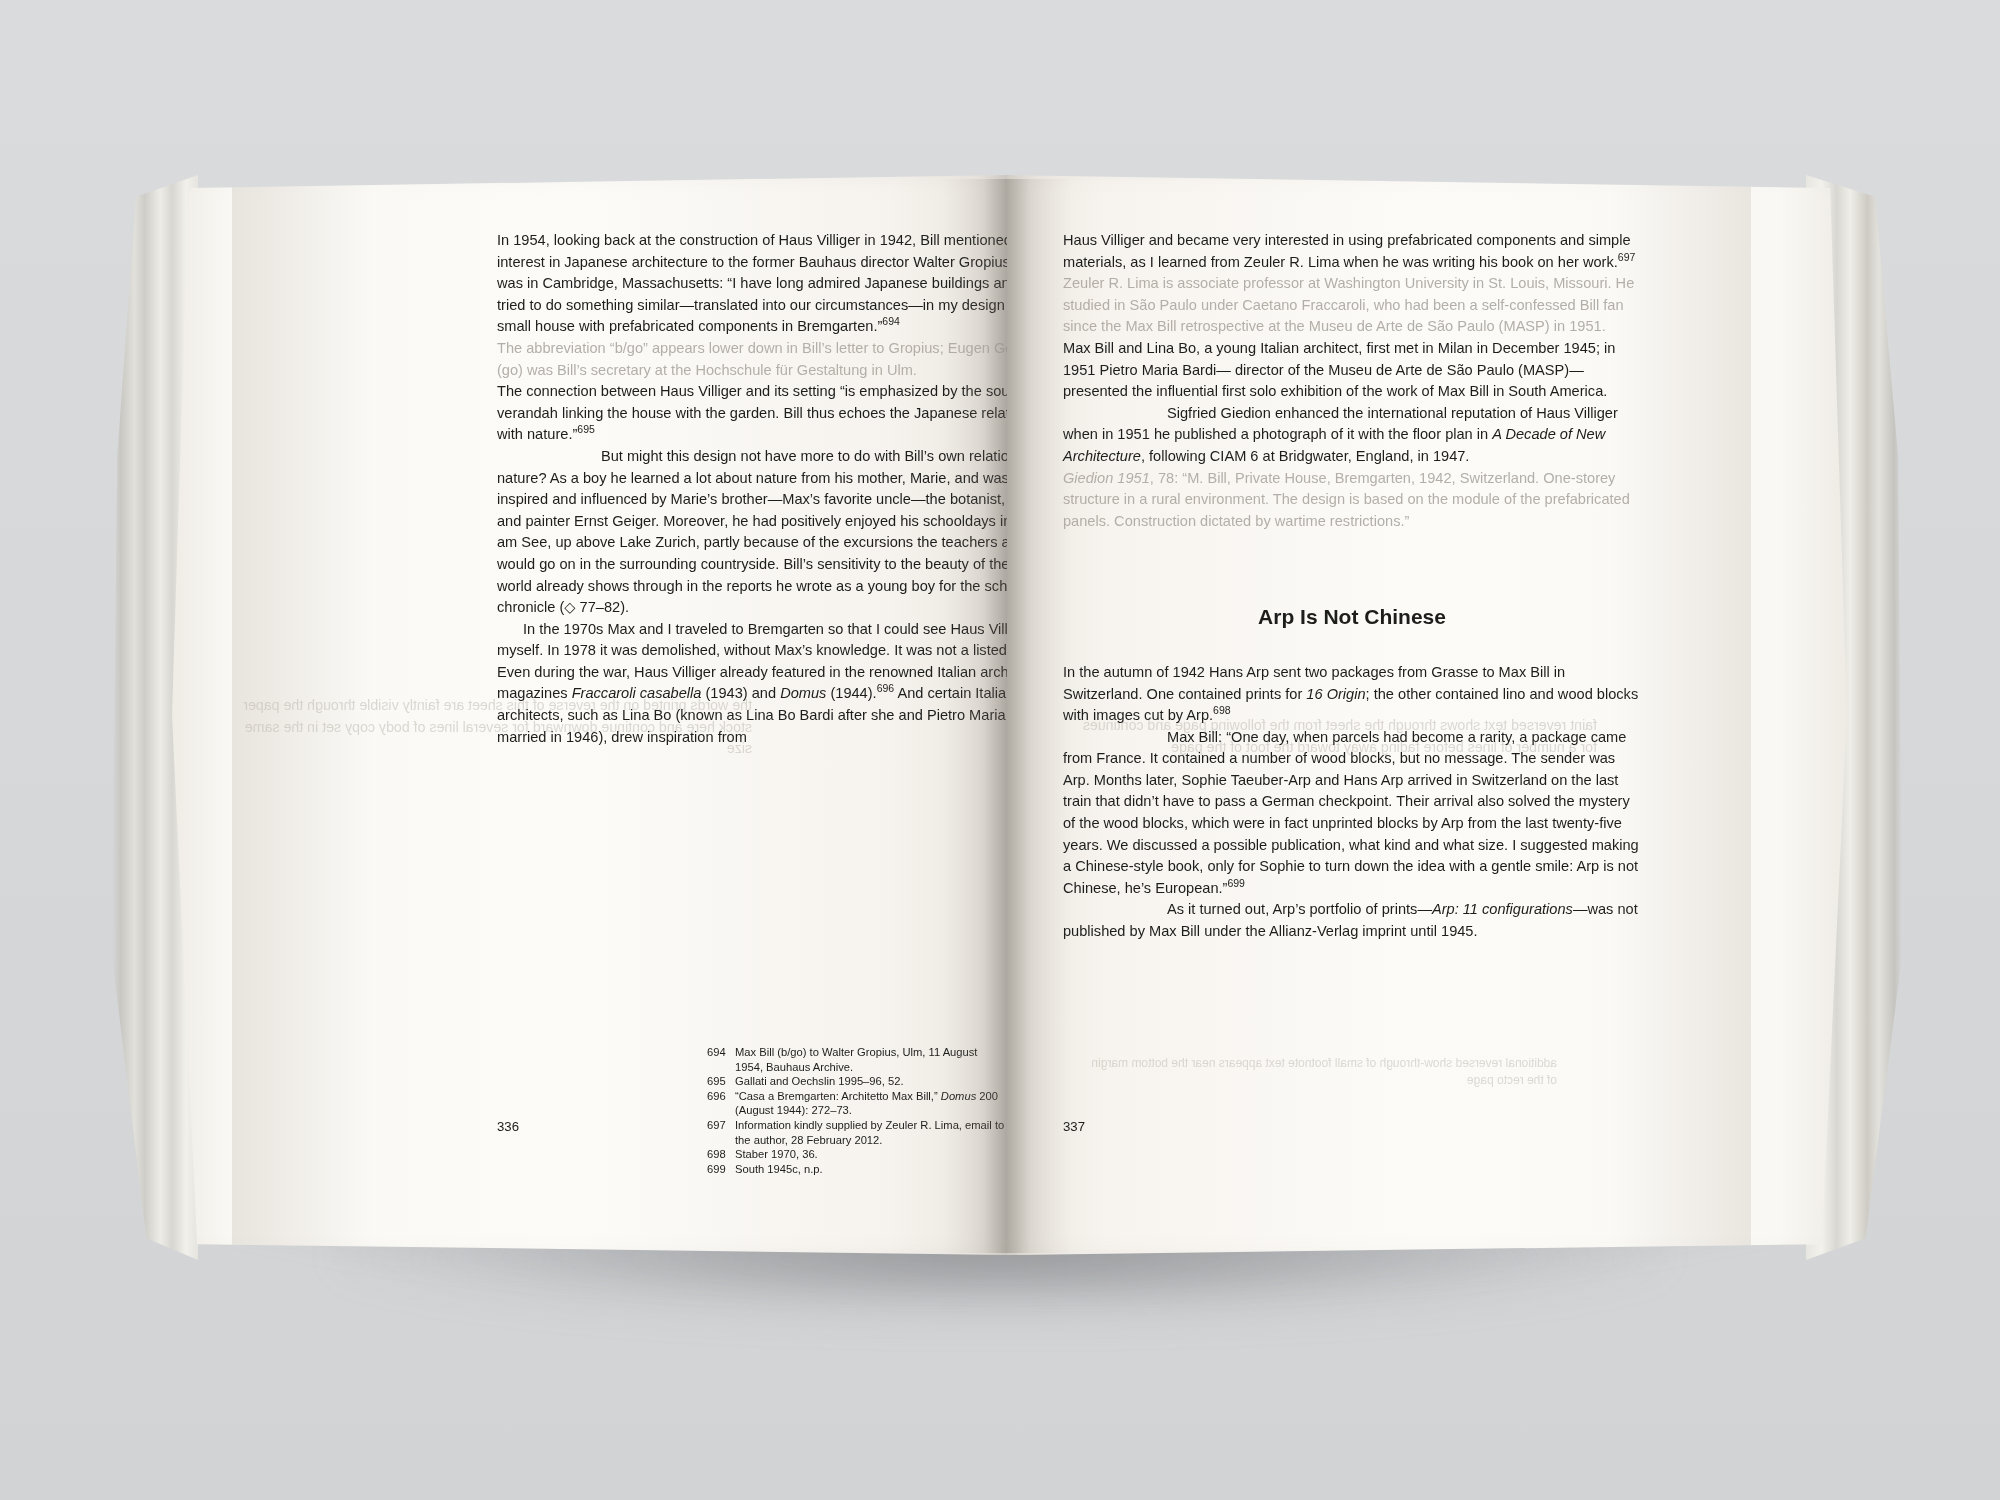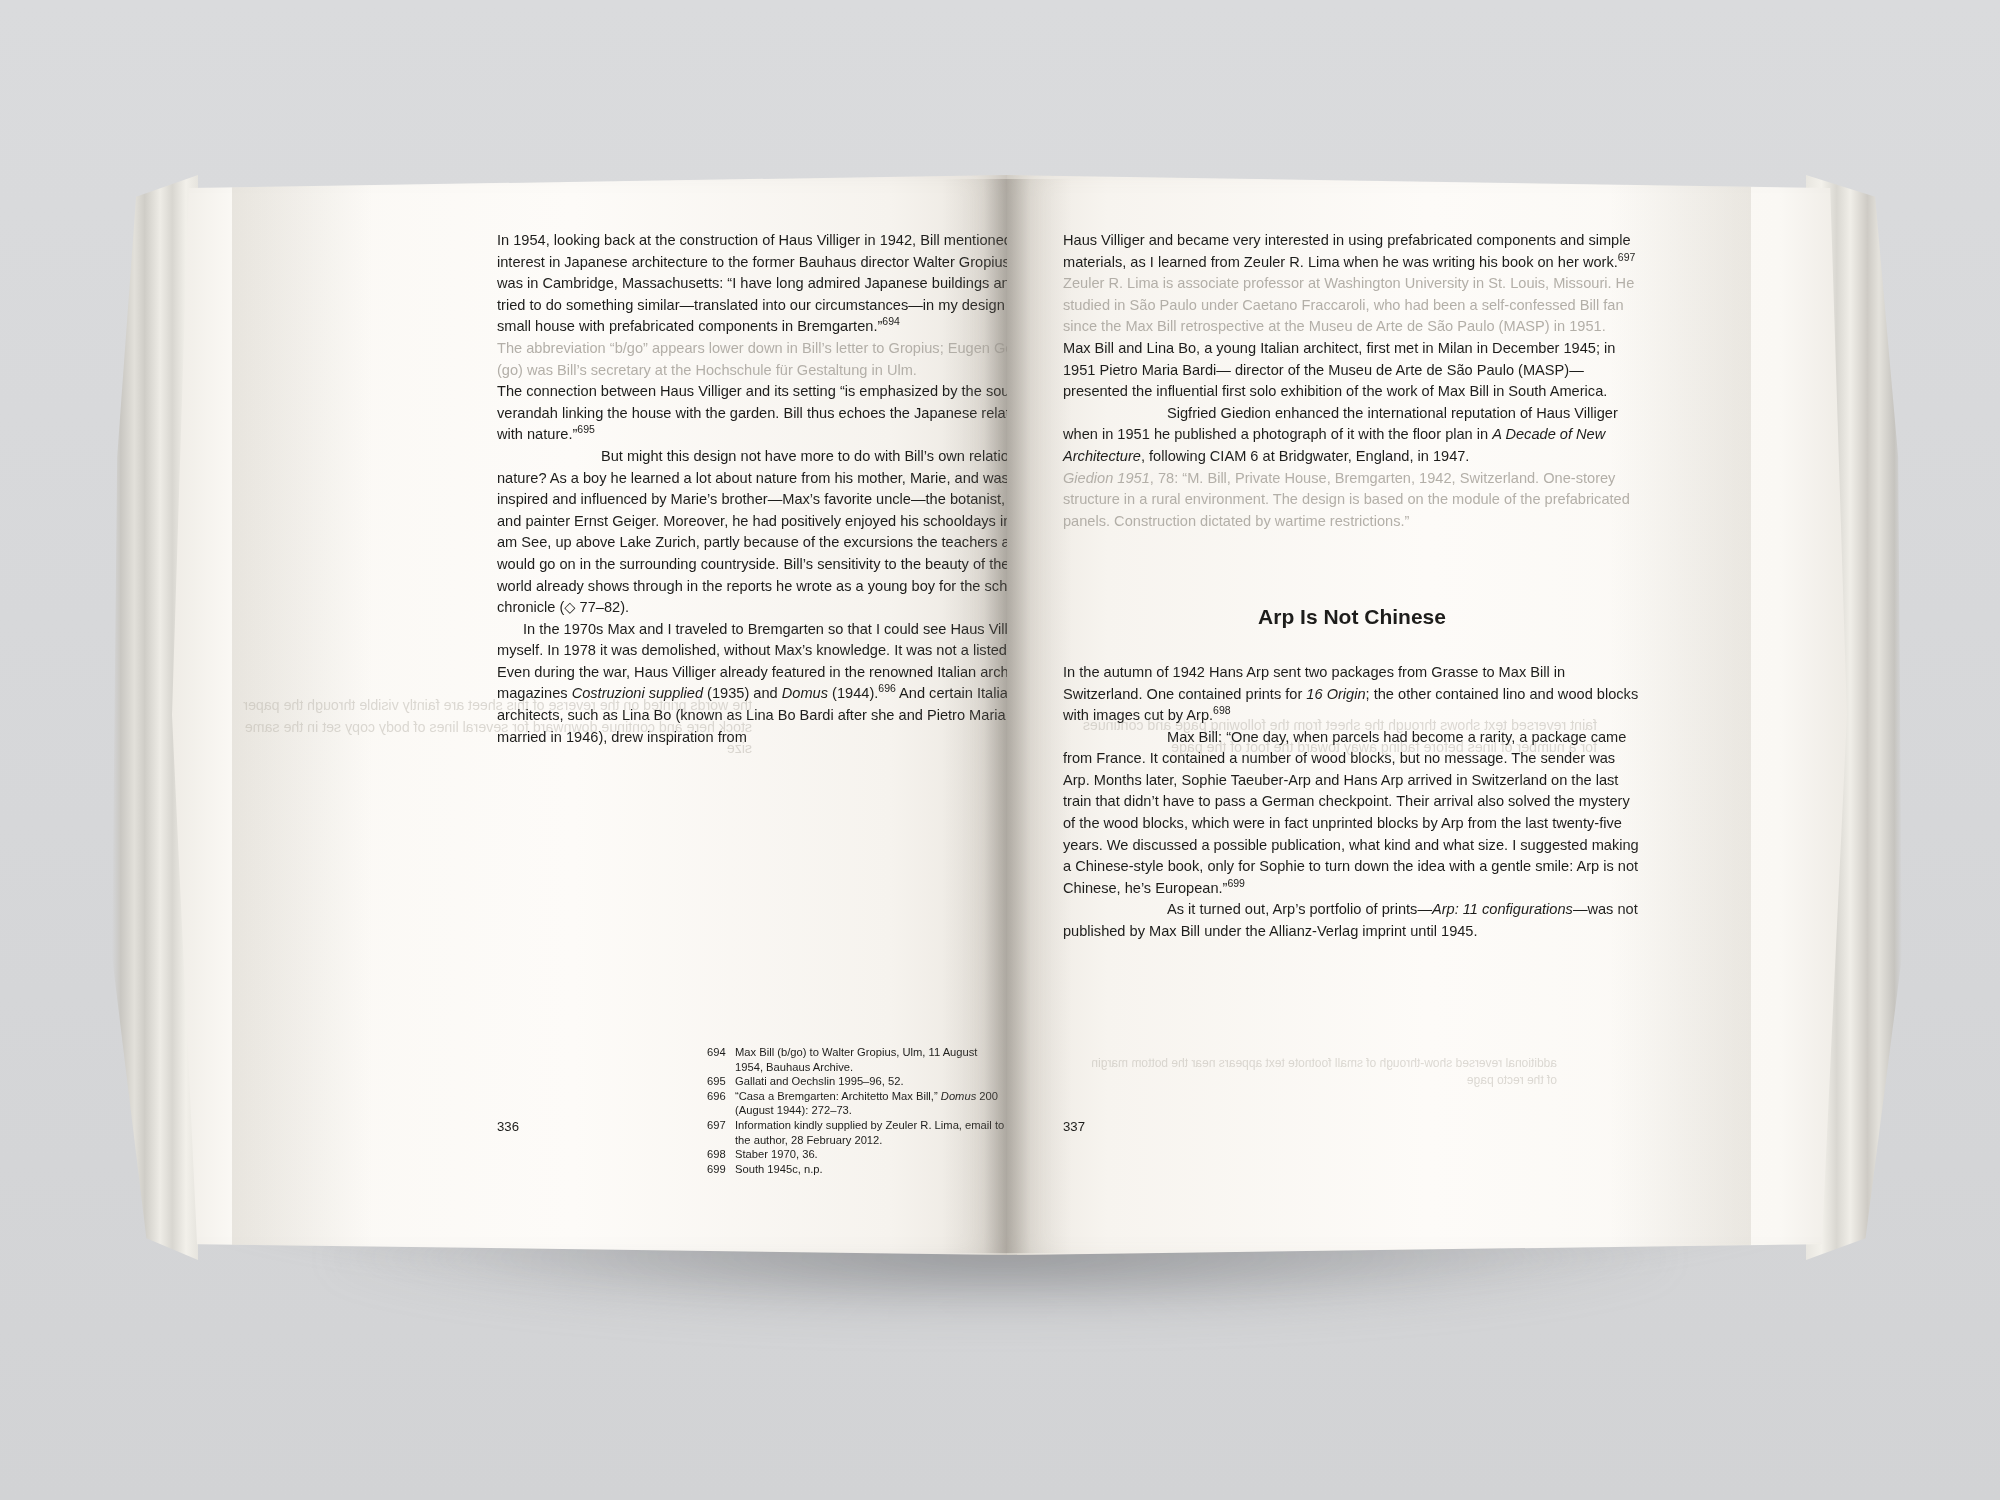--- a/index.html
+++ b/index.html
@@ -222,21 +222,21 @@
 
         <p class="muted">The abbreviation “b/go” appears lower down in Bill’s letter to Gropius; Eugen Gomringer (go) was Bill’s secretary at the Hochschule für Gestaltung in Ulm.</p>
 
         <p>The connection between Haus Villiger and its setting “is emphasized by the south-facing verandah linking the house with the garden. Bill thus echoes the Japanese relationship with nature.”<span class="sup">695</span></p>
 
         <p class="indent">But might this design not have more to do with Bill’s own relationship to nature? As a boy he learned a lot about nature from his mother, Marie, and was also inspired and influenced by Marie’s brother—Max’s favorite uncle—the botanist, forester, and painter Ernst Geiger. Moreover, he had positively enjoyed his schooldays in Oetwil am See, up above Lake Zurich, partly because of the excursions the teachers and boys would go on in the surrounding countryside. Bill’s sensitivity to the beauty of the natural world already shows through in the reports he wrote as a young boy for the school chronicle (◇ 77–82).</p>
 
         <p class="indent-small">In the 1970s Max and I traveled to Bremgarten so that I could see Haus Villiger for myself. In 1978 it was demolished, without Max’s knowledge. It was not a listed building.</p>
 
 
-        <p><span>Even during the war, Haus Villiger already featured in the renowned Italian architectural magazines </span><em>Costruzioni supplied</em><span> (1935) and </span><em>Domus</em> (1944).<span class="sup">696</span> And certain Italian architects, such as Lina Bo (known as Lina Bo Bardi after she and Pietro Maria Bardi married in 1946), drew inspiration from</p>
+        <p><span>Even during the war, Haus Villiger already featured in the renowned Italian architectural magazines </span><em>Fraccaroli casabella</em><span> (1943) and </span><em>Domus</em> (1944).<span class="sup">696</span> And certain Italian architects, such as Lina Bo (known as Lina Bo Bardi after she and Pietro Maria Bardi married in 1946), drew inspiration from</p>
       </div>
 
       <div class="footnotes">
         <div class="fn-row">
           <div class="fn-num">694</div>
           <div class="fn-txt">Max Bill (b/go) to Walter Gropius, Ulm, 11 August 1954, Bauhaus Archive.</div>
         </div>
         <div class="fn-row">
           <div class="fn-num">695</div>
           <div class="fn-txt">Gallati and Oechslin 1995–96, 52.</div>

